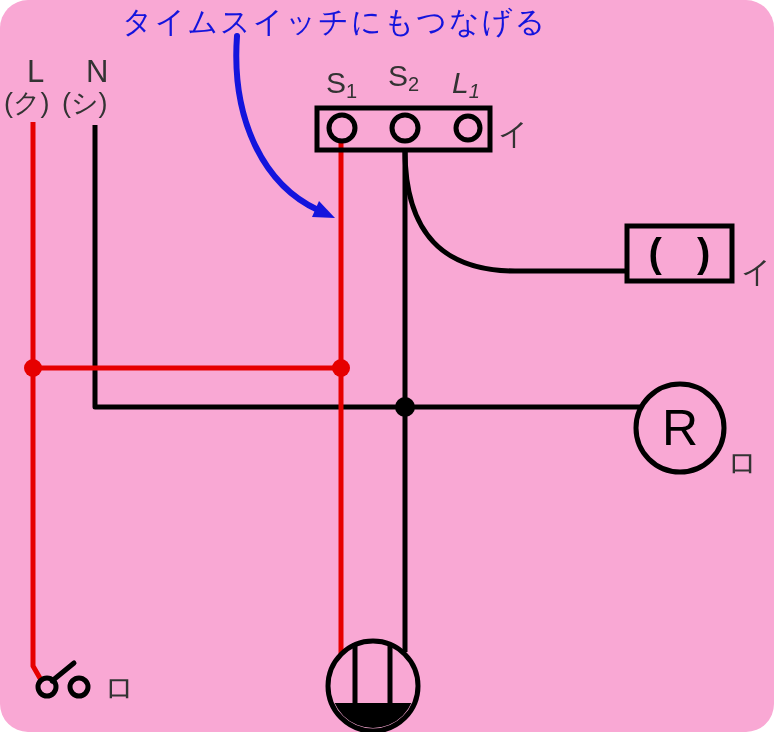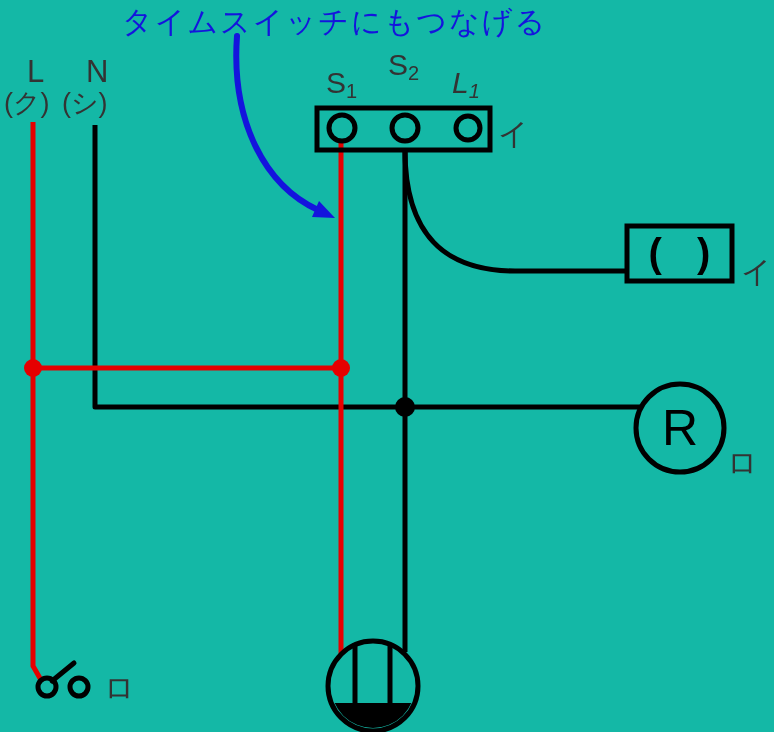--- a/index.html
+++ b/index.html
@@ -1,31 +1,31 @@
 <!DOCTYPE html>
 <html><head>
 <meta charset="utf-8">
 <style>
   html,body{margin:0;padding:0;}
   body{font-family:"Liberation Sans","DejaVu Sans",sans-serif;}
   .canvas{
     position:relative;width:774px;height:732px;
-    background:#14b8a6;overflow:hidden;
+    background:#f9a8d4;overflow:hidden;border-radius:28px;
   }
   .canvas svg{position:absolute;left:0;top:0;}
   .txt{position:absolute;white-space:nowrap;color:#333;}
   .annotation{left:122px;top:2px;font-size:30px;letter-spacing:2px;color:#1414dd;font-weight:500;}
   .lbl-L{left:27px;top:54px;font-size:31px;}
   .lbl-Lphon{left:4px;top:85px;font-size:27px;}
   .lbl-N{left:86px;top:54px;font-size:31px;}
   .lbl-Nphon{left:62px;top:85px;font-size:27px;}
   .term-lbl{font-size:30px;}
   .term-lbl .sub{font-size:20px;position:relative;top:5px;}
   .term-s1{left:326px;top:66px;}
-  .term-s2{left:388px;top:48px;}
+  .term-s2{left:388px;top:59px;}
   .term-l1{left:452px;top:66px;font-style:italic;}
   .iro-a1{left:498px;top:114px;font-size:30px;}
   .iro-a2{left:741px;top:252px;font-size:30px;}
   .ro-lamp{left:727px;top:443px;font-size:30px;}
   .ro-switch{left:104px;top:668px;font-size:30px;}
   .timer-paren{
     left:627px;top:226px;width:105px;height:55px;
     display:flex;align-items:center;justify-content:center;
     font-size:40px;font-weight:600;letter-spacing:12px;text-indent:12px;
     color:#000;

